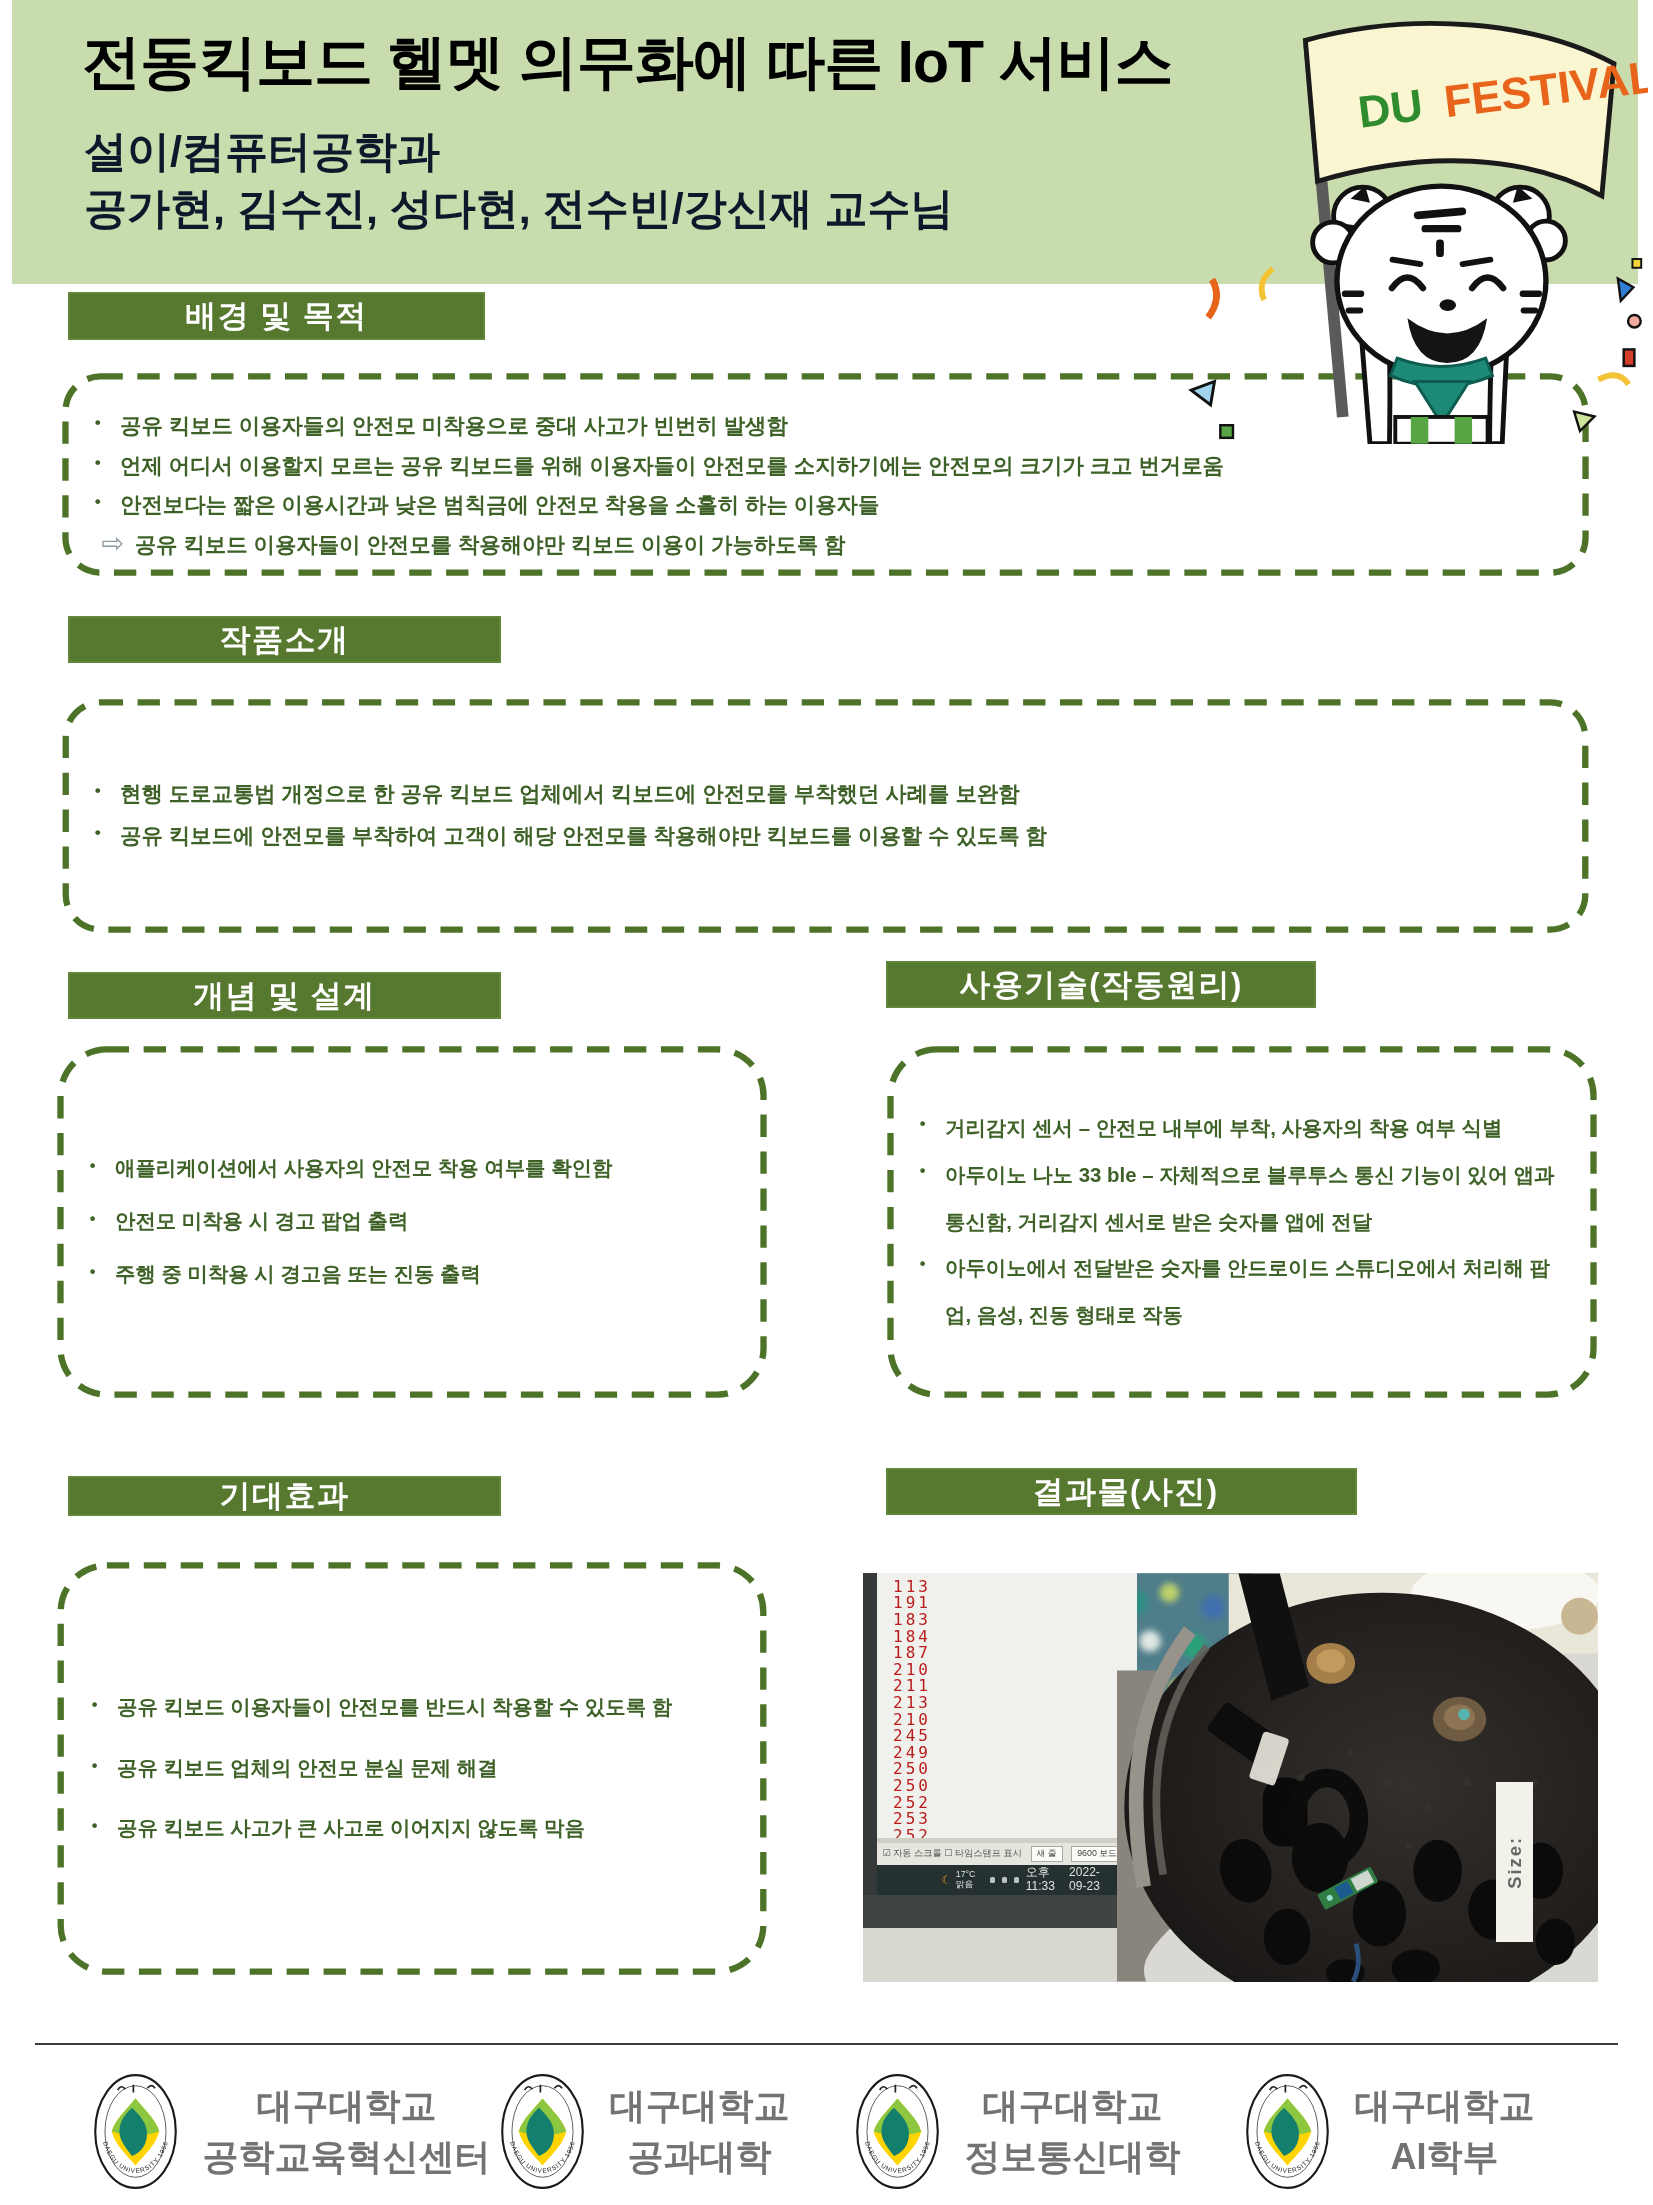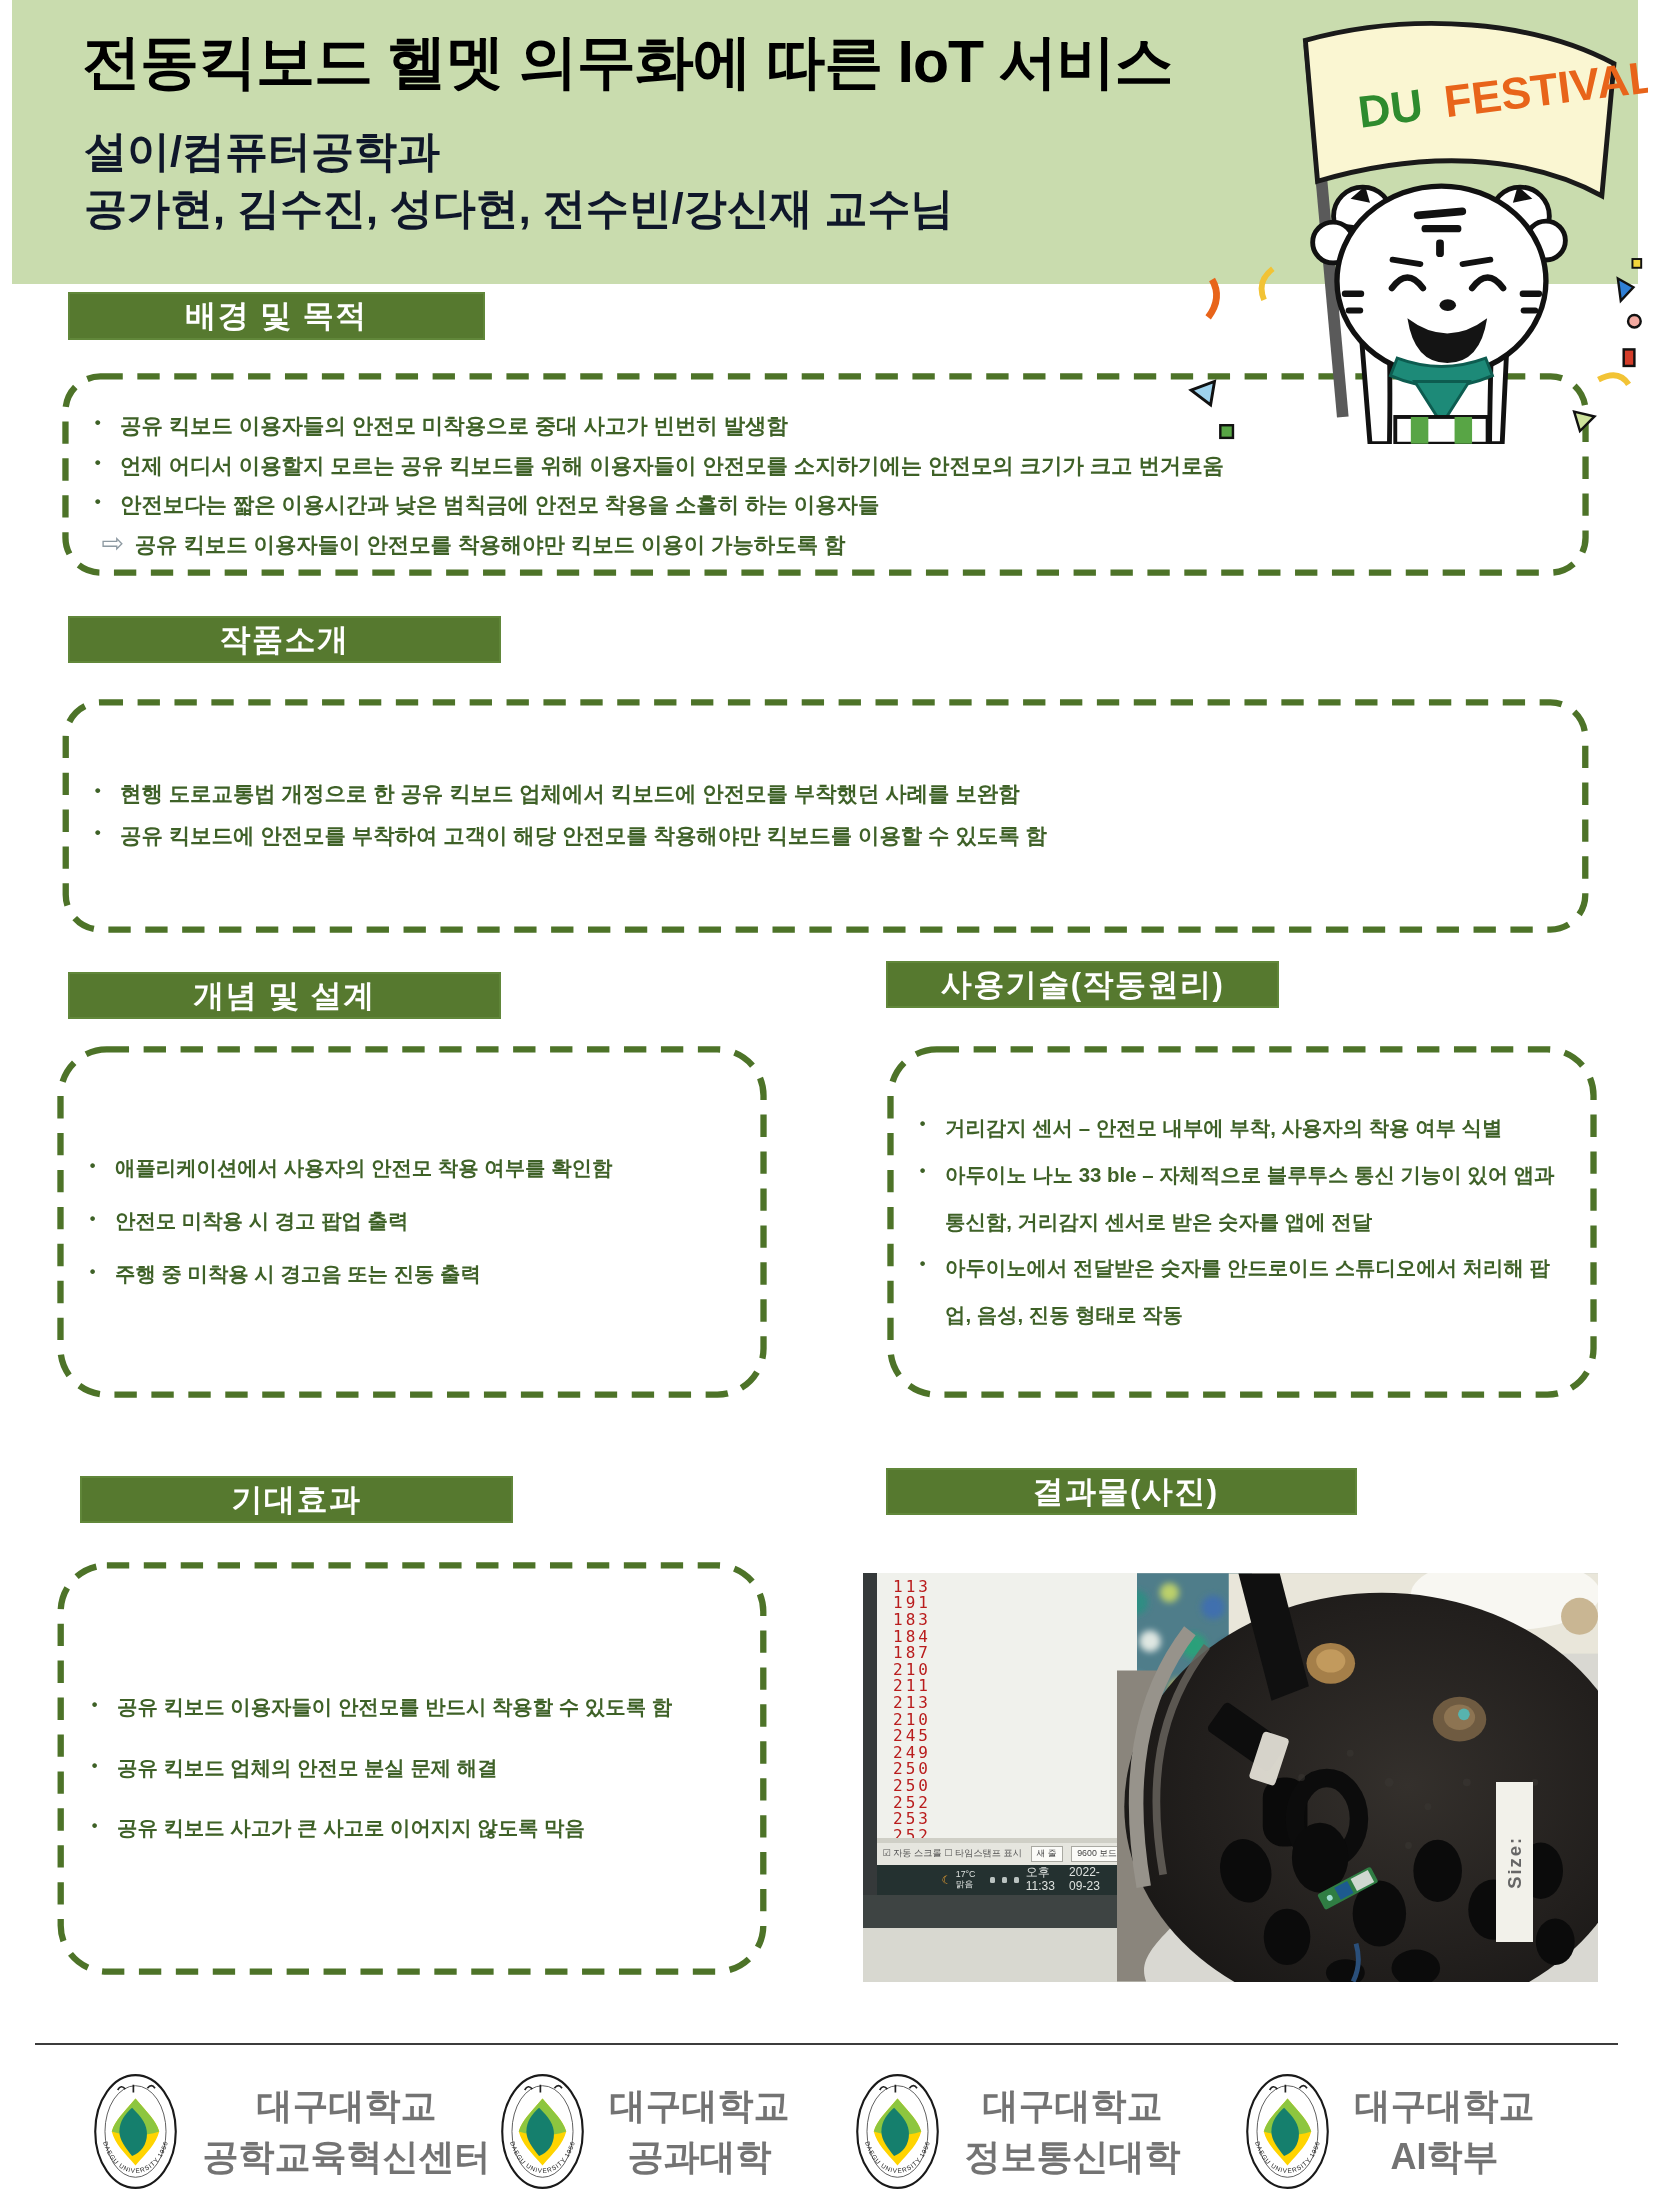--- a/index.html
+++ b/index.html
@@ -131,24 +131,24 @@
 
   <div class="bar" style="left:68px;top:292px;width:417px;height:48px;">
       <span>배경 및 목적</span>
     </div>
   <div class="bar" style="left:68px;top:616px;width:433px;height:47px;">
       <span>작품소개</span>
     </div>
   <div class="bar" style="left:68px;top:972px;width:433px;height:47px;">
       <span>개념 및 설계</span>
     </div>
-  <div class="bar" style="left:886px;top:961px;width:393px;height:47px;">
+  <div class="bar" style="left:886px;top:961px;width:430px;height:47px;">
       <span>사용기술(작동원리)</span>
     </div>
-  <div class="bar" style="left:80px;top:1476px;width:433px;height:47px;">
+  <div class="bar" style="left:68px;top:1476px;width:433px;height:40px;">
       <span>기대효과</span>
     </div>
   <div class="bar" style="left:886px;top:1468px;width:463px;height:47px;padding-left:8px;">
       <span>결과물(사진)</span>
     </div>
 
   <div class="dash-box" style="left:61px;top:373px;width:1529px;height:203px;">
     <svg class="frame" viewBox="0 0 3144 418" width="1529" height="203">
         <rect x="7" y="7" width="98%" height="96%" rx="72" style="width:calc(100% - 14px);height:calc(100% - 14px);"></rect>
       </svg>

